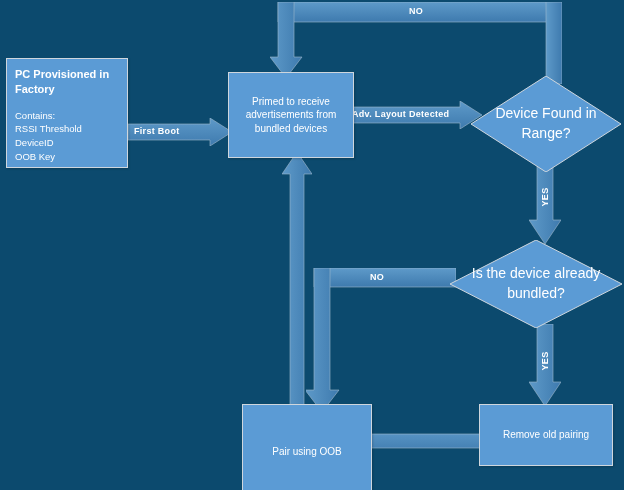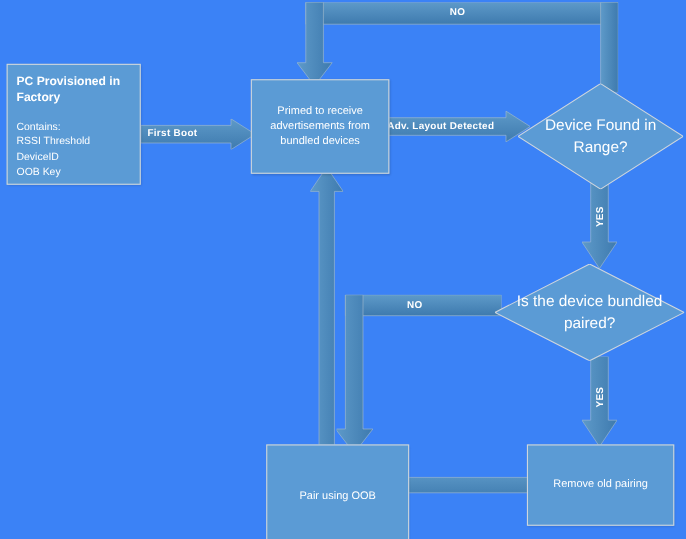--- a/index.html
+++ b/index.html
@@ -7,21 +7,21 @@
     padding: 0;
     background: #ffffff;
   }
   body {
     font-family: "Liberation Sans", sans-serif;
   }
   #canvas {
     position: relative;
     width: 624px;
     height: 490px;
-    background: #3b82f6;
+    background: #0c4a6e;
     overflow: hidden;
   }
 
   
   .node {
     position: absolute;
     box-sizing: border-box;
     background: #5B9BD5;
     border: 1px solid #cfd6dd;
     box-shadow: 1px 1px 2px rgba(0,0,0,0.18);
@@ -120,21 +120,21 @@
 
       <path d="M 8,0 L 292,0 L 292,20 L 8,20 Z" fill="url(#gradTopH)" stroke="#9fb8cd" stroke-width="0.6"></path>
 
       <path d="M 276,0 L 292,0 L 292,82 L 276,82 Z" fill="url(#gradTopV)" stroke="#9fb8cd" stroke-width="0.6"></path>
 
       <path d="M 8,0 L 24,0 L 24,55 L 32,55 L 16,76 L 0,55 L 8,55 Z" fill="url(#gradTopV)" stroke="#9fb8cd" stroke-width="0.6"></path>
     </svg>
     <div class="alabel h-center" style="top:4px;">NO</div>
   </div>
 
-  <div class="arrow" style="left:128px; top:108px; width:104px; height:28px;text-align:right;">
+  <div class="arrow" style="left:128px; top:118px; width:104px; height:28px;text-align:right;">
     <svg width="104" height="28" viewBox="0 0 104 28">
       <defs>
         <linearGradient id="gradFB" x1="0" y1="0" x2="0" y2="1">
           <stop offset="0%" stop-color="#5E9AC9"></stop>
           <stop offset="100%" stop-color="#3E7AAE"></stop>
         </linearGradient>
       </defs>
       <path d="M 0,6 L 82,6 L 82,0 L 104,14 L 82,28 L 82,22 L 0,22 Z" fill="url(#gradFB)" stroke="#9fb8cd" stroke-width="0.6"></path>
     </svg>
     <div class="alabel" style="left:6px; top:8px;">First Boot</div>
@@ -244,25 +244,25 @@
     <div class="dlabel">
       <span>Device Found in Range?</span>
     </div>
   </div>
 
   <div class="diamond" style="left:450px; top:240px; width:172px; height:88px;">
     <svg width="172" height="88" viewBox="0 0 172 88">
       <polygon points="86,0 172,44 86,88 0,44" fill="#5B9BD5" stroke="#cfd6dd" stroke-width="1"></polygon>
     </svg>
     <div class="dlabel">
-      <span>Is the device bundled paired?</span>
+      <span>Is the device already bundled?</span>
     </div>
   </div>
 
-  <div class="node" style="left:479px; top:404px; width:134px; height:74px; padding:4px 8px;">
+  <div class="node" style="left:479px; top:404px; width:134px; height:62px; padding:4px 8px;">
     <span>Remove old pairing</span>
   </div>
 
   <div class="node" style="left:242px; top:404px; width:130px; height:96px; padding:0 8px;">
     <span>Pair using OOB</span>
   </div>
 
 </div>
 
 </body></html>

